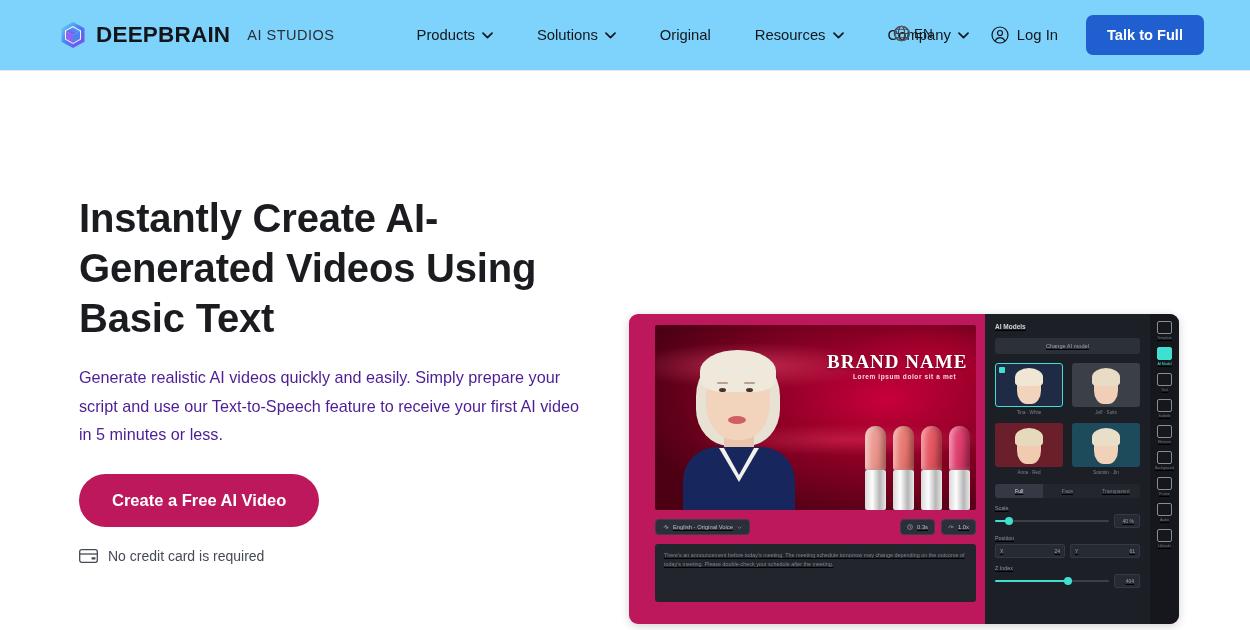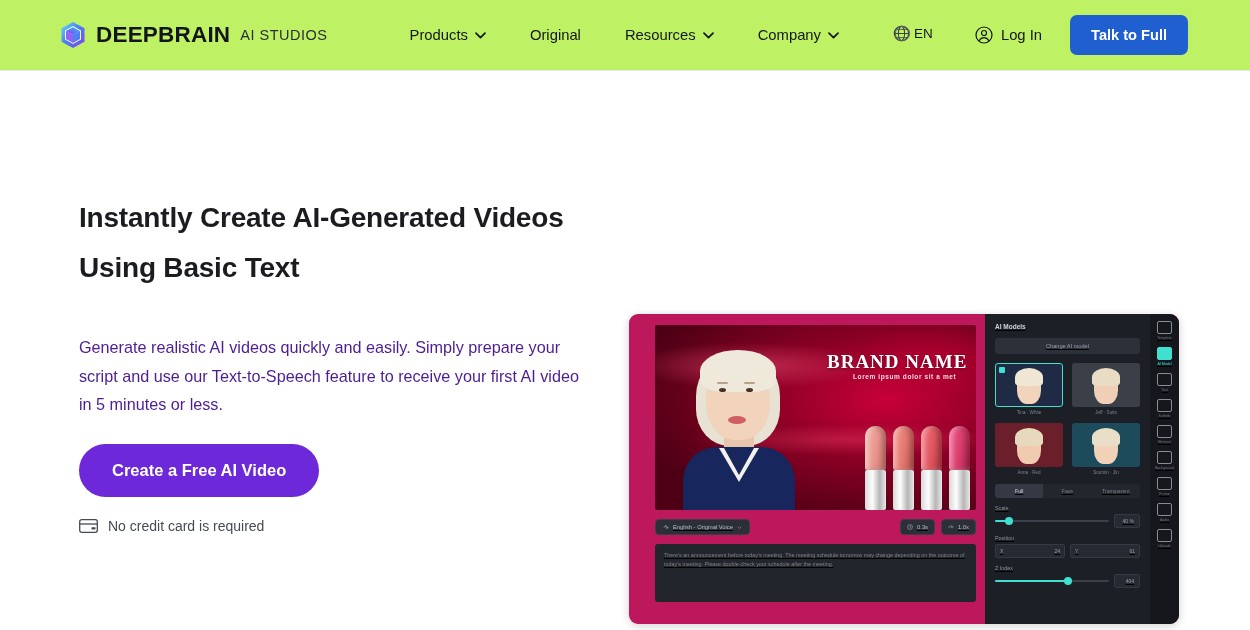--- a/index.html
+++ b/index.html
@@ -9,21 +9,21 @@
     background: #ffffff;
     font-family: "Liberation Sans", sans-serif;
     -webkit-font-smoothing: antialiased;
   }
 
   
   .header {
     position: relative;
     height: 71px;
     width: 1250px;
-    background: #bef264;
+    background: #7dd3fc;
     border-bottom: 1px solid #e6e8ec;
     display: flex;
     align-items: center;
   }
   .brand {
     display: flex;
     align-items: center;
     gap: 10px;
     margin-left: 60px;
     text-decoration: none;
@@ -34,20 +34,21 @@
     font-weight: 700;
     letter-spacing: 0.2px;
     color: #13151a;
     white-space: nowrap;
   }
   .brand-sub {
     font-size: 14.5px;
     font-weight: 500;
     letter-spacing: 0.5px;
     color: #2b2e36;
+    margin-left: 7px;
     white-space: nowrap;
   }
 
   .nav {
     display: flex;
     align-items: center;
     margin-left: 60px;
     gap: 0px;
   }
   .nav-item {
@@ -116,36 +117,36 @@
   .hero {
     position: relative;
     width: 1250px;
     height: 559px;
     display: flex;
     padding-left: 79px;
     padding-top: 122px;
   }
   .hero-left { width: 520px; flex: none; }
   .hero-title {
-    font-size: 28px;
+    font-size: 40px;
     line-height: 50px;
     font-weight: 700;
     color: #1a1c20;
     letter-spacing: -0.2px;
-    margin-bottom: 40px;
+    margin-bottom: 20px;
   }
   .hero-sub {
     font-size: 16.2px;
     line-height: 28.5px;
     color: #4c1d95;
     width: 500px;
     margin-bottom: 25px;
   }
   .btn-cta {
-    background: #6d28d9;
+    background: #be185d;
     color: #ffffff;
     font-size: 16.5px;
     font-weight: 700;
     border: none;
     border-radius: 30px;
     padding: 17px 33px;
     cursor: pointer;
     font-family: inherit;
   }
   .nocard {
@@ -408,20 +409,26 @@
   </a>
 
   <nav class="nav">
     <div class="nav-item">
       <span>Products</span>
       <svg class="chev" viewBox="0 0 11 7">
           <path d="M1 1.2 L5.5 5.6 L10 1.2" fill="none" stroke="#14161b" stroke-width="1.7" stroke-linecap="round" stroke-linejoin="round"></path>
         </svg>
     </div>
     <div class="nav-item">
+      <span>Solutions</span>
+      <svg class="chev" viewBox="0 0 11 7">
+          <path d="M1 1.2 L5.5 5.6 L10 1.2" fill="none" stroke="#14161b" stroke-width="1.7" stroke-linecap="round" stroke-linejoin="round"></path>
+        </svg>
+    </div>
+    <div class="nav-item">
       <span>Original</span>
     </div>
     <div class="nav-item">
       <span>Resources</span>
       <svg class="chev" viewBox="0 0 11 7">
           <path d="M1 1.2 L5.5 5.6 L10 1.2" fill="none" stroke="#14161b" stroke-width="1.7" stroke-linecap="round" stroke-linejoin="round"></path>
         </svg>
     </div>
     <div class="nav-item">
       <span>Company</span>

